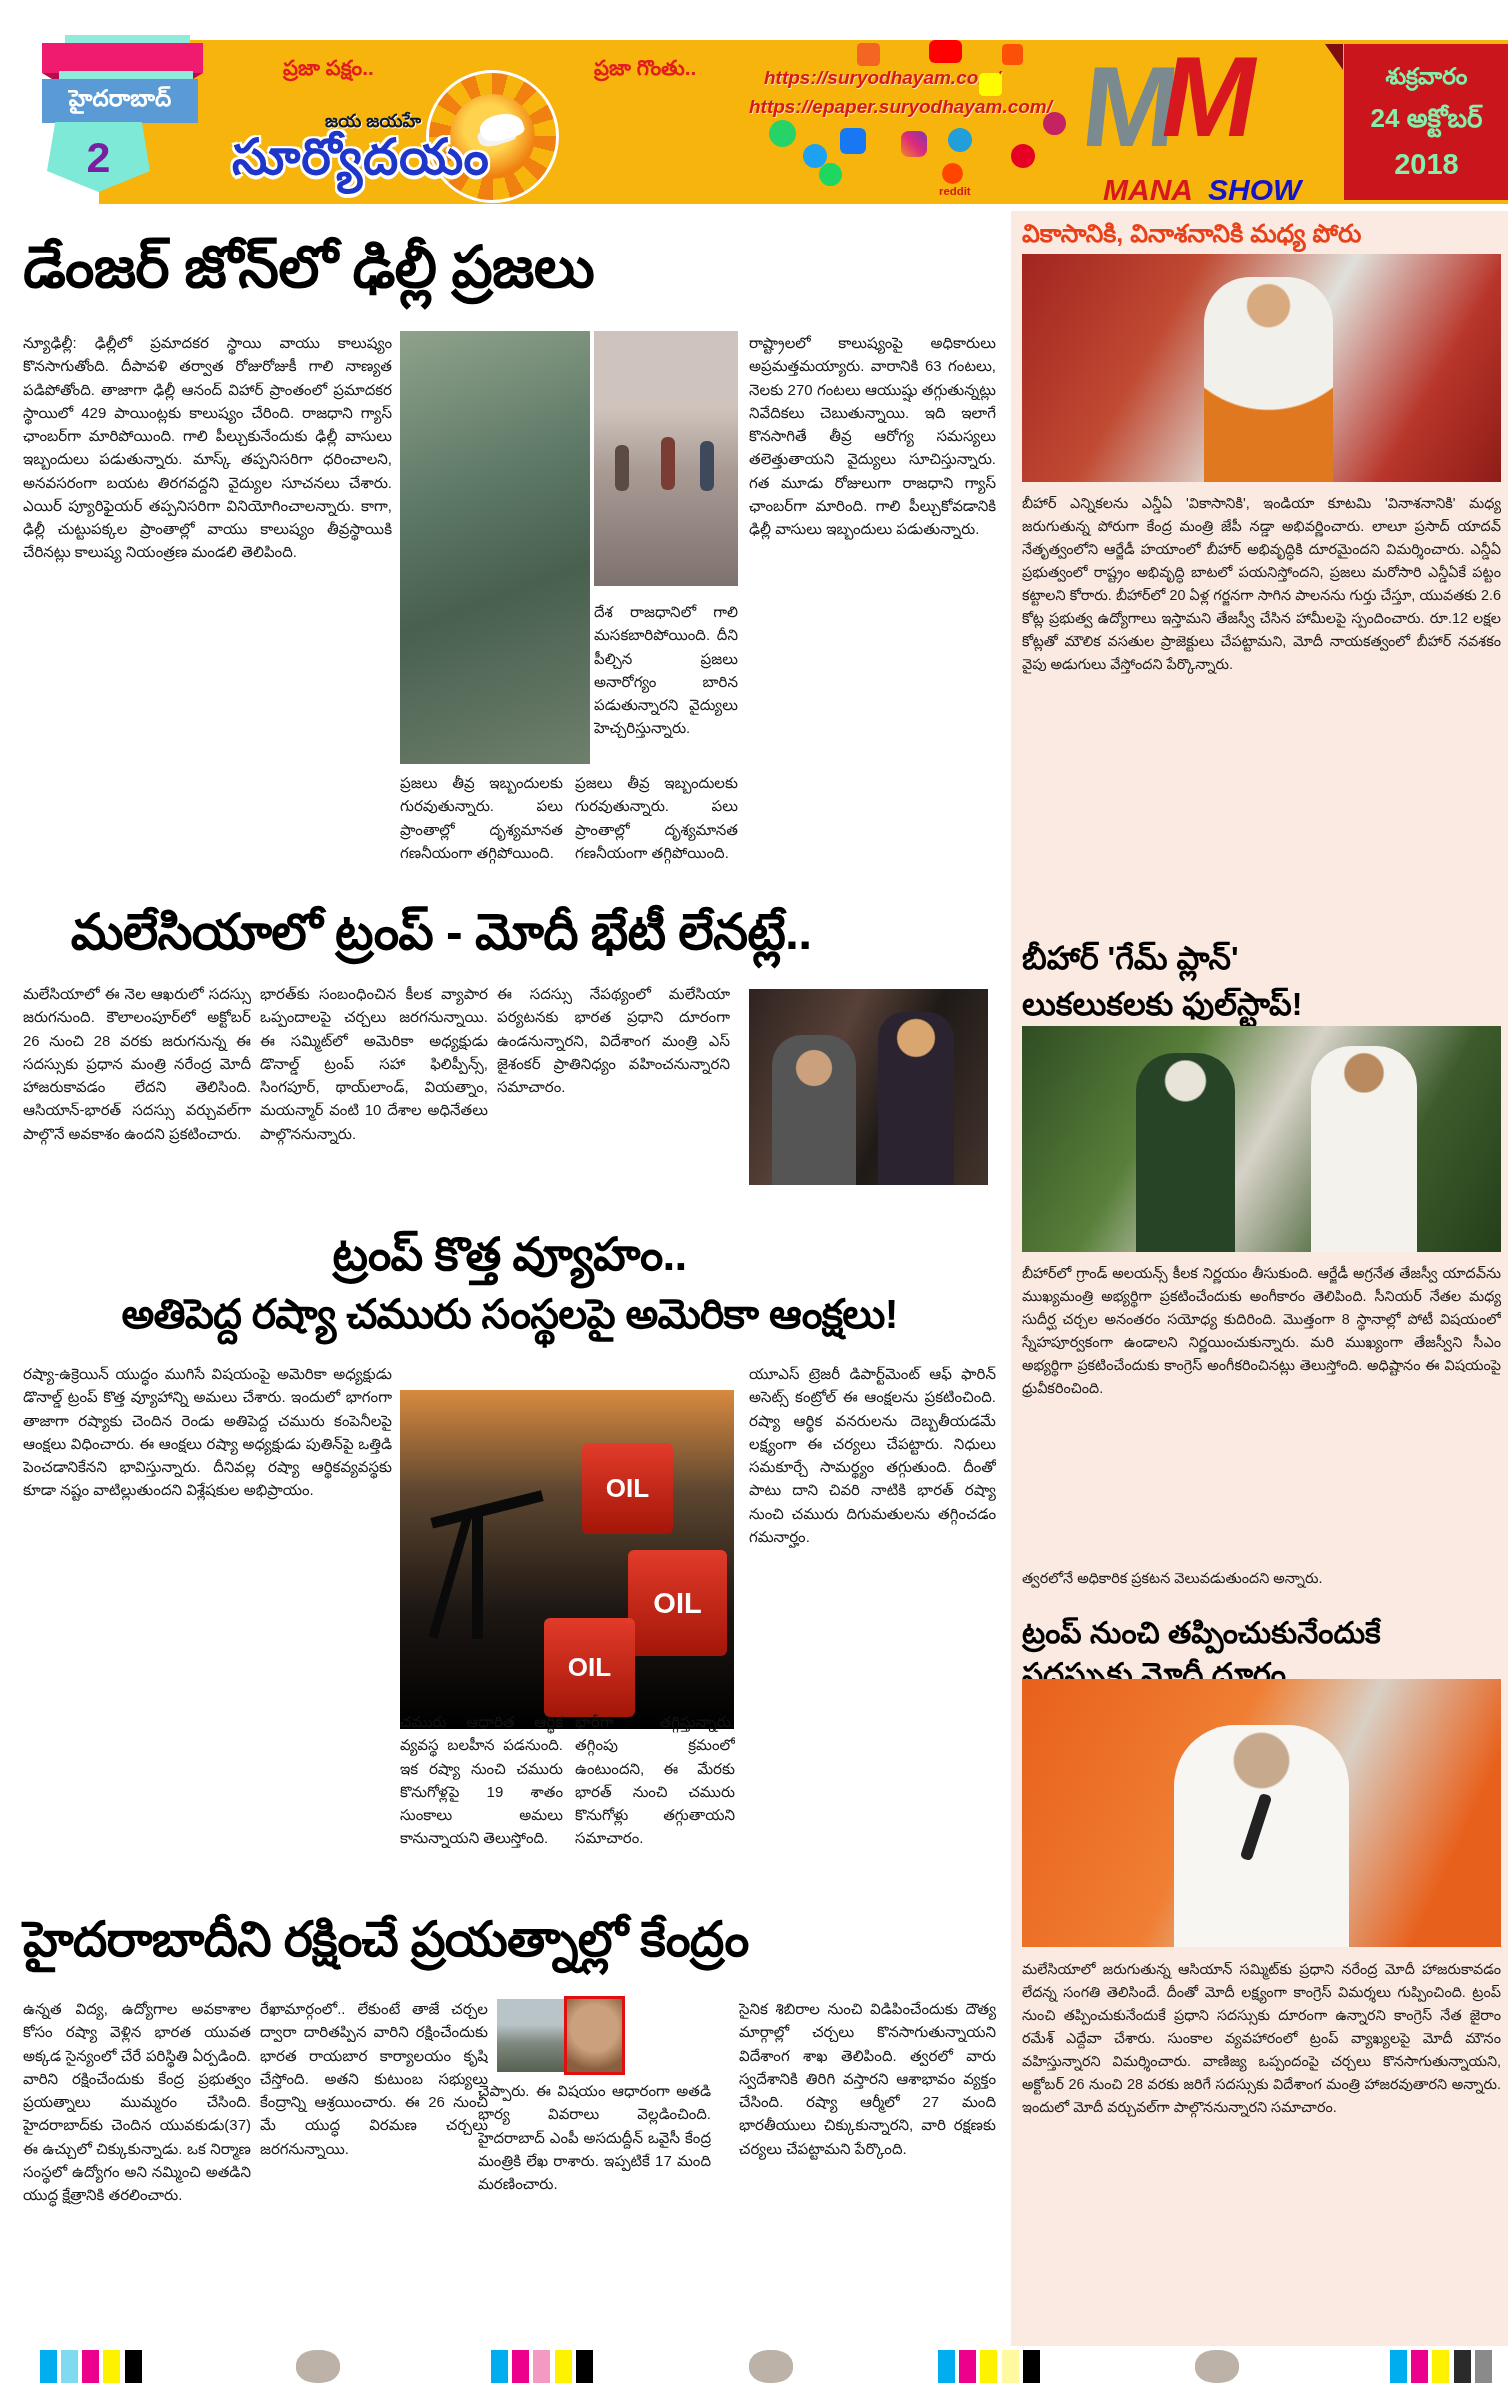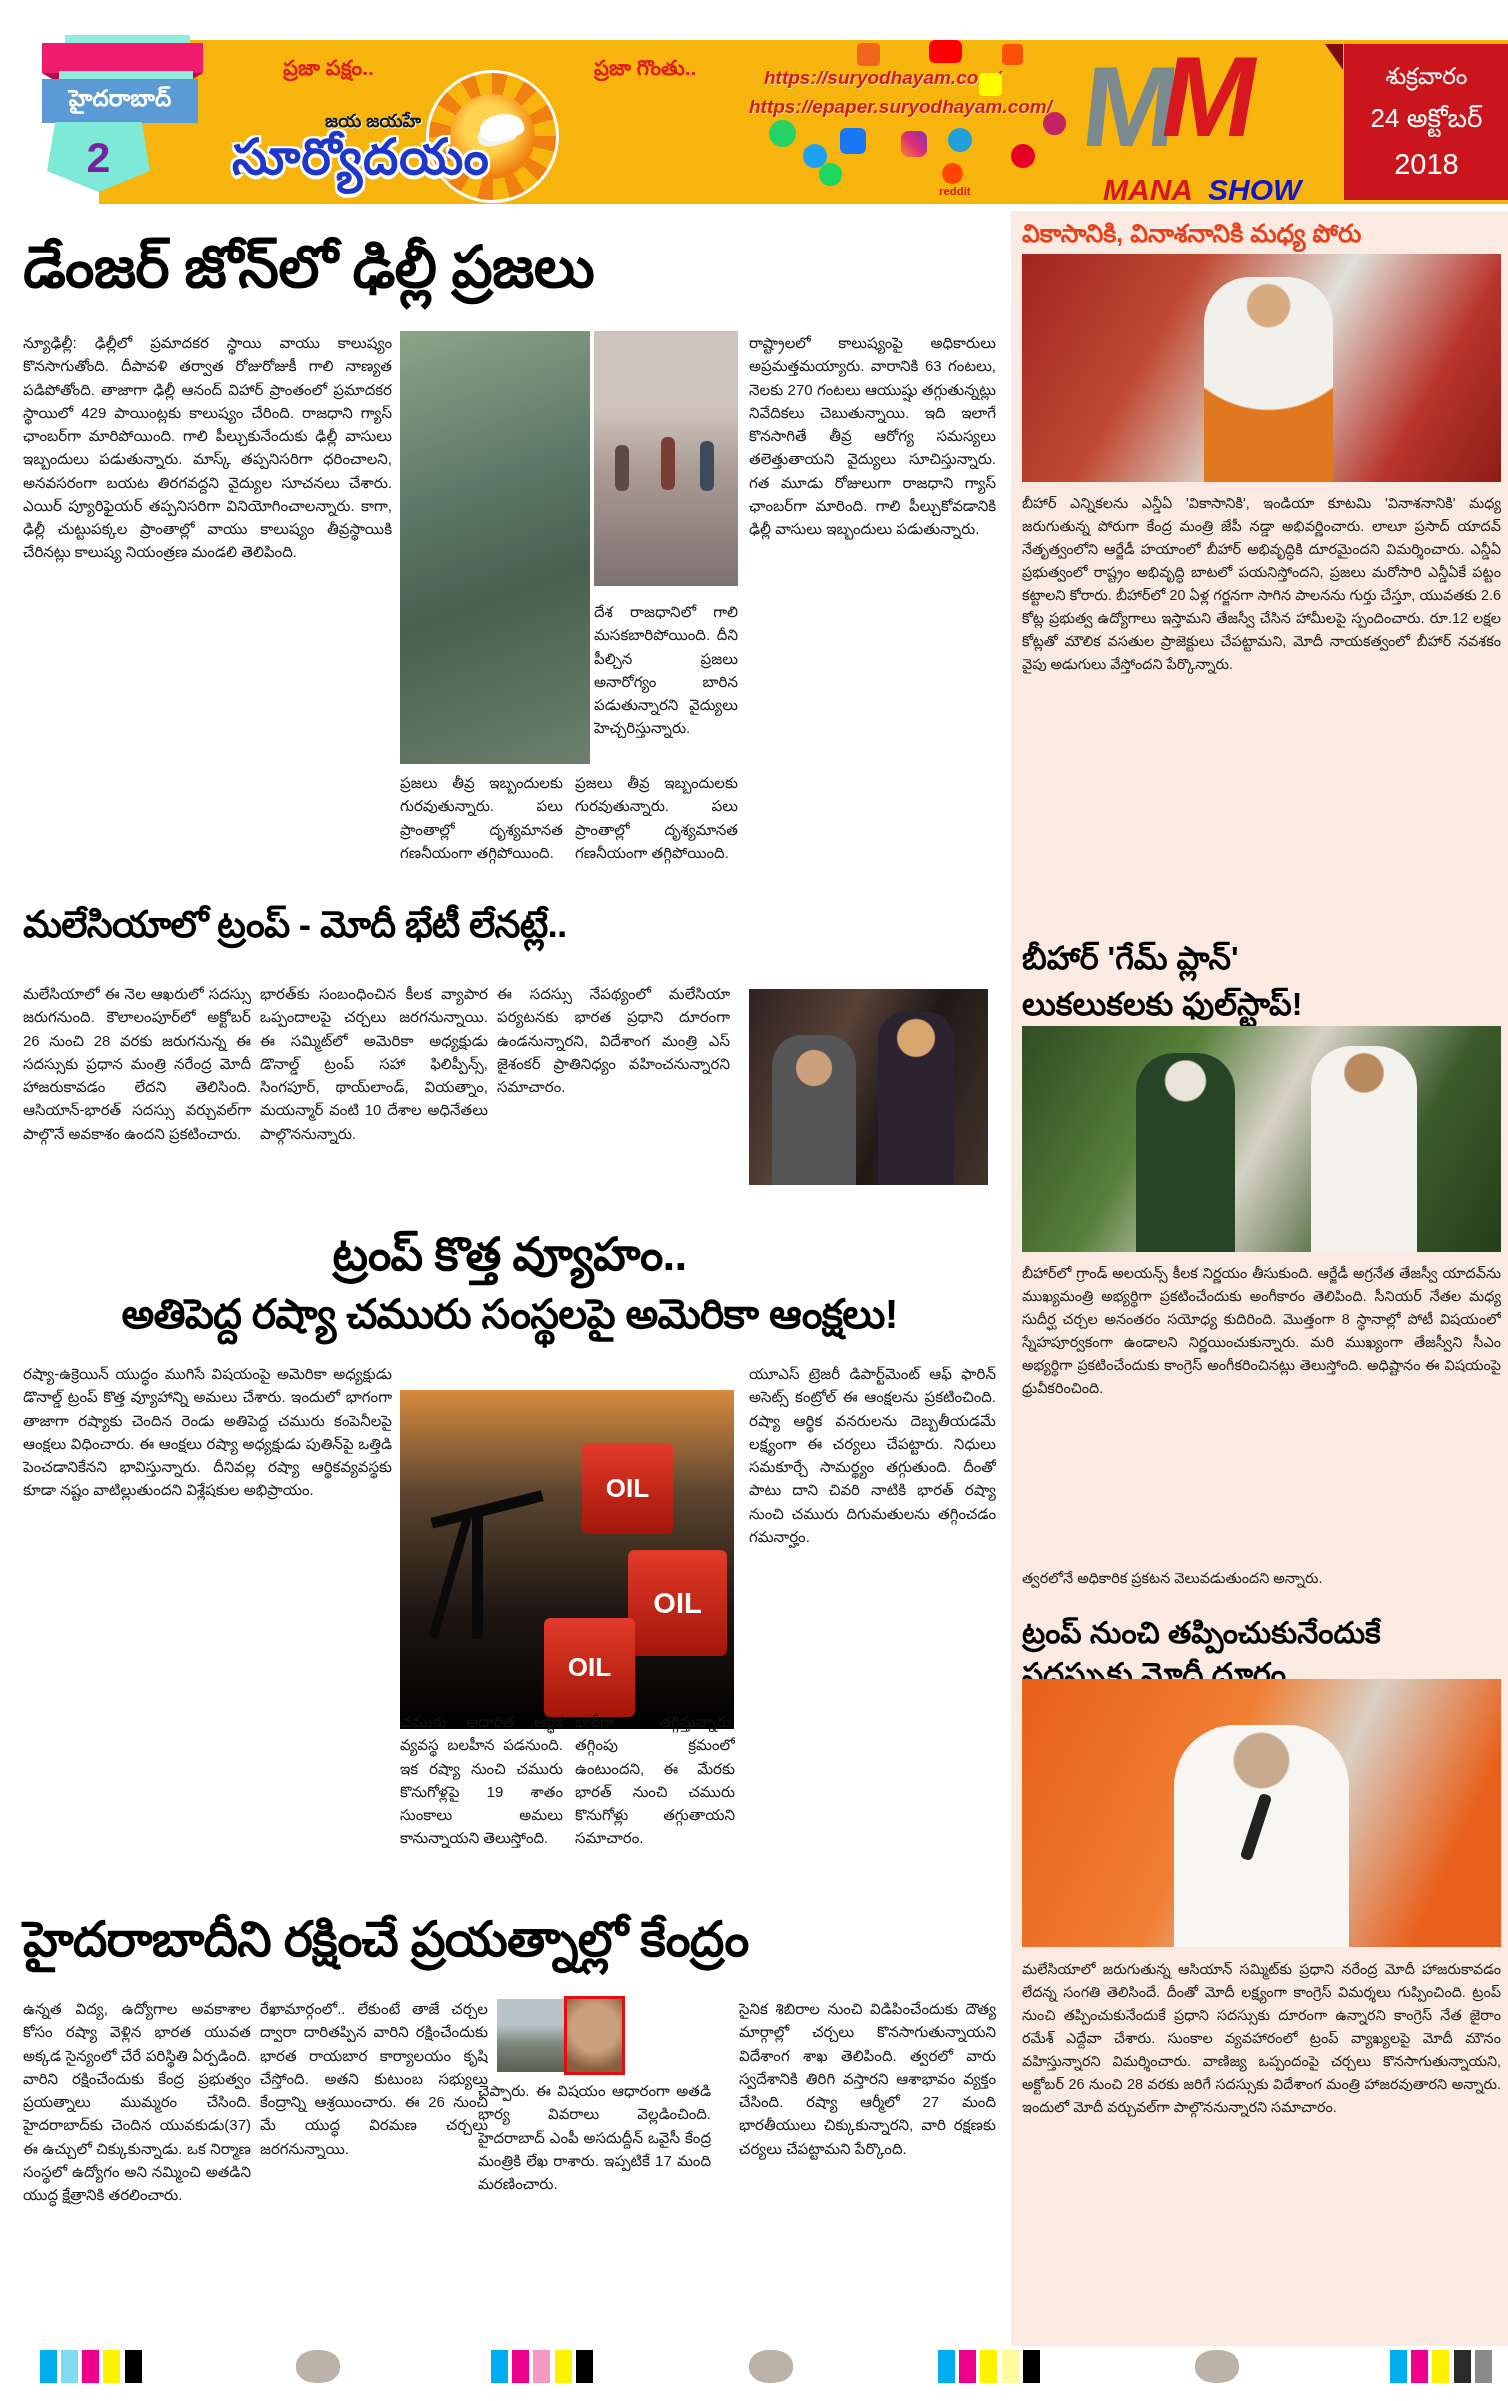--- a/index.html
+++ b/index.html
@@ -32,21 +32,21 @@
   .paper-title{color:#1E36C9;font-size:50px;font-weight:bold;letter-spacing:0.8px;
     text-shadow:-2.3px -2.3px 0 #fff,2.3px -2.3px 0 #fff,-2.3px 2.3px 0 #fff,2.3px 2.3px 0 #fff,0 3.8px 0 #fff;}
   .url-line{color:#D61A1A;font-size:19px;font-weight:bold;font-style:italic;text-shadow:0.8px 0.8px 0 #ffffffaa;}
   .soc{border-radius:50%;}
   .reddit-label{color:#D61A1A;font-size:11.4px;font-weight:bold;}
   .mana-m{font-size:114px;font-weight:bold;line-height:1;}
   .mana-word{font-size:30px;font-weight:bold;font-style:italic;text-align:center;}
   .date-ribbon{left:1344px;top:44px;width:165px;height:156px;background:#C9151B;
                display:flex;flex-direction:column;align-items:center;justify-content:center;gap:7.6px;}
   .date-fold{left:1325px;top:44px;width:0;height:0;border-top:26px solid #7E0D10;border-left:18px solid transparent;}
-  .date-txt{color:#ffffff;font-weight:normal;text-align:center;}
+  .date-txt{color:#86efac;font-weight:bold;text-align:center;}
 
   
   .headline{font-weight:800;color:#000;line-height:1.05;letter-spacing:-0.8px;}
   .body-col{font-size:15px;line-height:1.55;text-align:justify;overflow:hidden;color:#151515;}
   .photo{overflow:hidden;}
 
   
   .sidebar-bg{left:1011px;top:211px;width:498px;height:2135px;background:#FBEAE1;}
   .side-head-red{color:#E8421B;font-size:25px;font-weight:800;}
   .side-head-black{color:#000;font-size:32px;font-weight:800;line-height:1.1;margin-top:20px;}
@@ -143,21 +143,21 @@
         <div style="position:absolute;left:106px;top:110px;width:13.7px;height:50px;background:#3e4a5c;border-radius:6px;"></div>
       </div>
 
       <div class="abs body-col" style="left:594px;top:600px;width:144px;height:164px;">దేశ రాజధానిలో గాలి మసకబారిపోయింది. దీని పీల్చిన ప్రజలు అనారోగ్యం బారిన పడుతున్నారని వైద్యులు హెచ్చరిస్తున్నారు.</div>
       <div class="abs body-col" style="left:400px;top:771px;width:163px;height:126px;">ప్రజలు తీవ్ర ఇబ్బందులకు గురవుతున్నారు. పలు ప్రాంతాల్లో దృశ్యమానత గణనీయంగా తగ్గిపోయింది.</div>
       <div class="abs body-col" style="left:575px;top:771px;width:163px;height:126px;">ప్రజలు తీవ్ర ఇబ్బందులకు గురవుతున్నారు. పలు ప్రాంతాల్లో దృశ్యమానత గణనీయంగా తగ్గిపోయింది.</div>
       <div class="abs body-col" style="left:749px;top:331px;width:247px;height:565px;">రాష్ట్రాలలో కాలుష్యంపై అధికారులు అప్రమత్తమయ్యారు. వారానికి 63 గంటలు, నెలకు 270 గంటలు ఆయుష్షు తగ్గుతున్నట్లు నివేదికలు చెబుతున్నాయి. ఇది ఇలాగే కొనసాగితే తీవ్ర ఆరోగ్య సమస్యలు తలెత్తుతాయని వైద్యులు సూచిస్తున్నారు. గత మూడు రోజులుగా రాజధాని గ్యాస్ ఛాంబర్‌గా మారింది. గాలి పీల్చుకోవడానికి ఢిల్లీ వాసులు ఇబ్బందులు పడుతున్నారు.</div>
     </section>
 
     <section>
-      <h2 class="abs headline" style="left:23px;top:906px;width:836px;font-size:37px;margin:0;">మలేసియాలో ట్రంప్ - మోదీ భేటీ లేనట్లే..</h2>
+      <h2 class="abs headline" style="left:23px;top:906px;width:836px;font-size:50px;margin:0;text-align:center;">మలేసియాలో ట్రంప్ - మోదీ భేటీ లేనట్లే..</h2>
 
       <div class="abs body-col" style="left:23px;top:982px;width:228px;height:219px;">మలేసియాలో ఈ నెల ఆఖరులో సదస్సు జరుగనుంది. కౌలాలంపూర్‌లో అక్టోబర్ 26 నుంచి 28 వరకు జరుగనున్న ఈ సదస్సుకు ప్రధాన మంత్రి నరేంద్ర మోదీ హాజరుకావడం లేదని తెలిసింది. ఆసియాన్-భారత్ సదస్సు వర్చువల్‌గా పాల్గొనే అవకాశం ఉందని ప్రకటించారు.</div>
       <div class="abs body-col" style="left:260px;top:982px;width:228px;height:219px;">భారత్‌కు సంబంధించిన కీలక వ్యాపార ఒప్పందాలపై చర్చలు జరగనున్నాయి. ఈ సమ్మిట్‌లో అమెరికా అధ్యక్షుడు డొనాల్డ్ ట్రంప్ సహా ఫిలిప్పీన్స్, సింగపూర్, థాయ్‌లాండ్, వియత్నాం, మయన్మార్ వంటి 10 దేశాల అధినేతలు పాల్గొననున్నారు.</div>
       <div class="abs body-col" style="left:497px;top:982px;width:233px;height:219px;">ఈ సదస్సు నేపథ్యంలో మలేసియా పర్యటనకు భారత ప్రధాని దూరంగా ఉండనున్నారని, విదేశాంగ మంత్రి ఎస్ జైశంకర్ ప్రాతినిధ్యం వహించనున్నారని సమాచారం.</div>
 
       <div class="abs photo ph-moditrump" style="left:749px;top:989px;width:239px;height:196px;">
         <div style="position:absolute;left:23px;top:46px;width:84px;height:150px;background:radial-gradient(circle at 50% 22%,#caa17c 0 14%,#555 15% 100%);border-radius:30px 30px 0 0;"></div>
         <div style="position:absolute;left:129px;top:23px;width:76px;height:173px;background:radial-gradient(circle at 50% 15%,#d8a66e 0 12%,#2b2330 13% 100%);border-radius:27px 27px 0 0;"></div>
       </div>
     </section>

